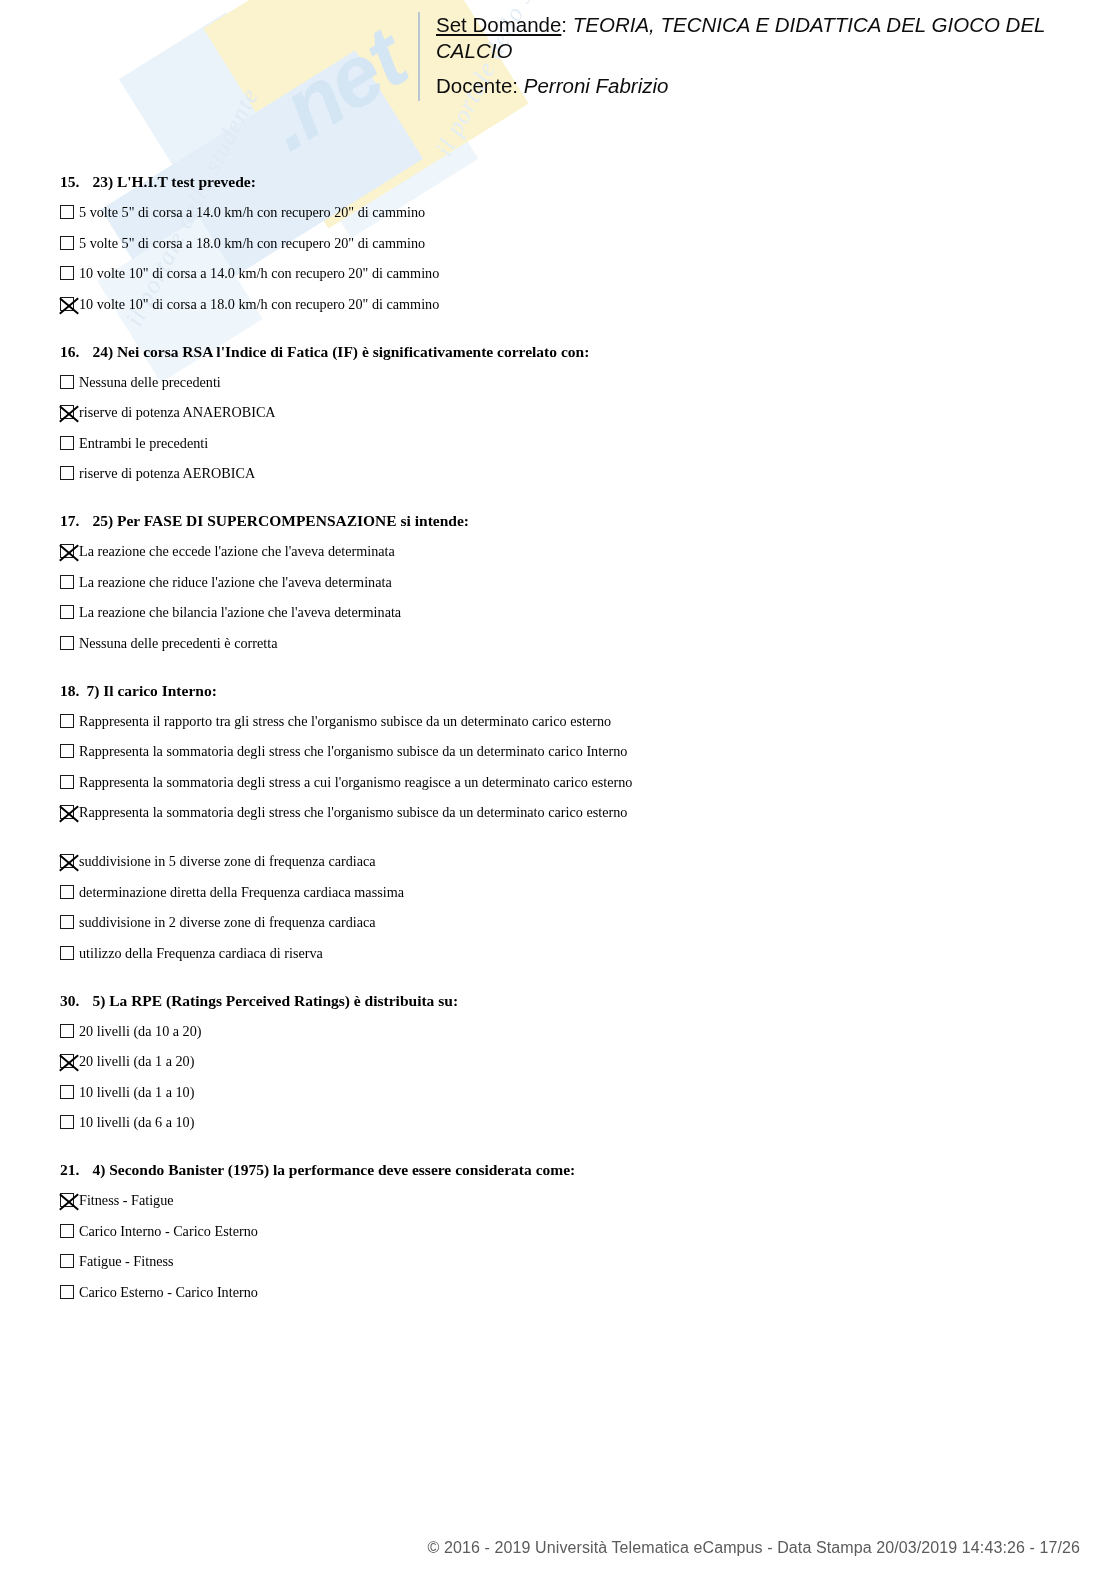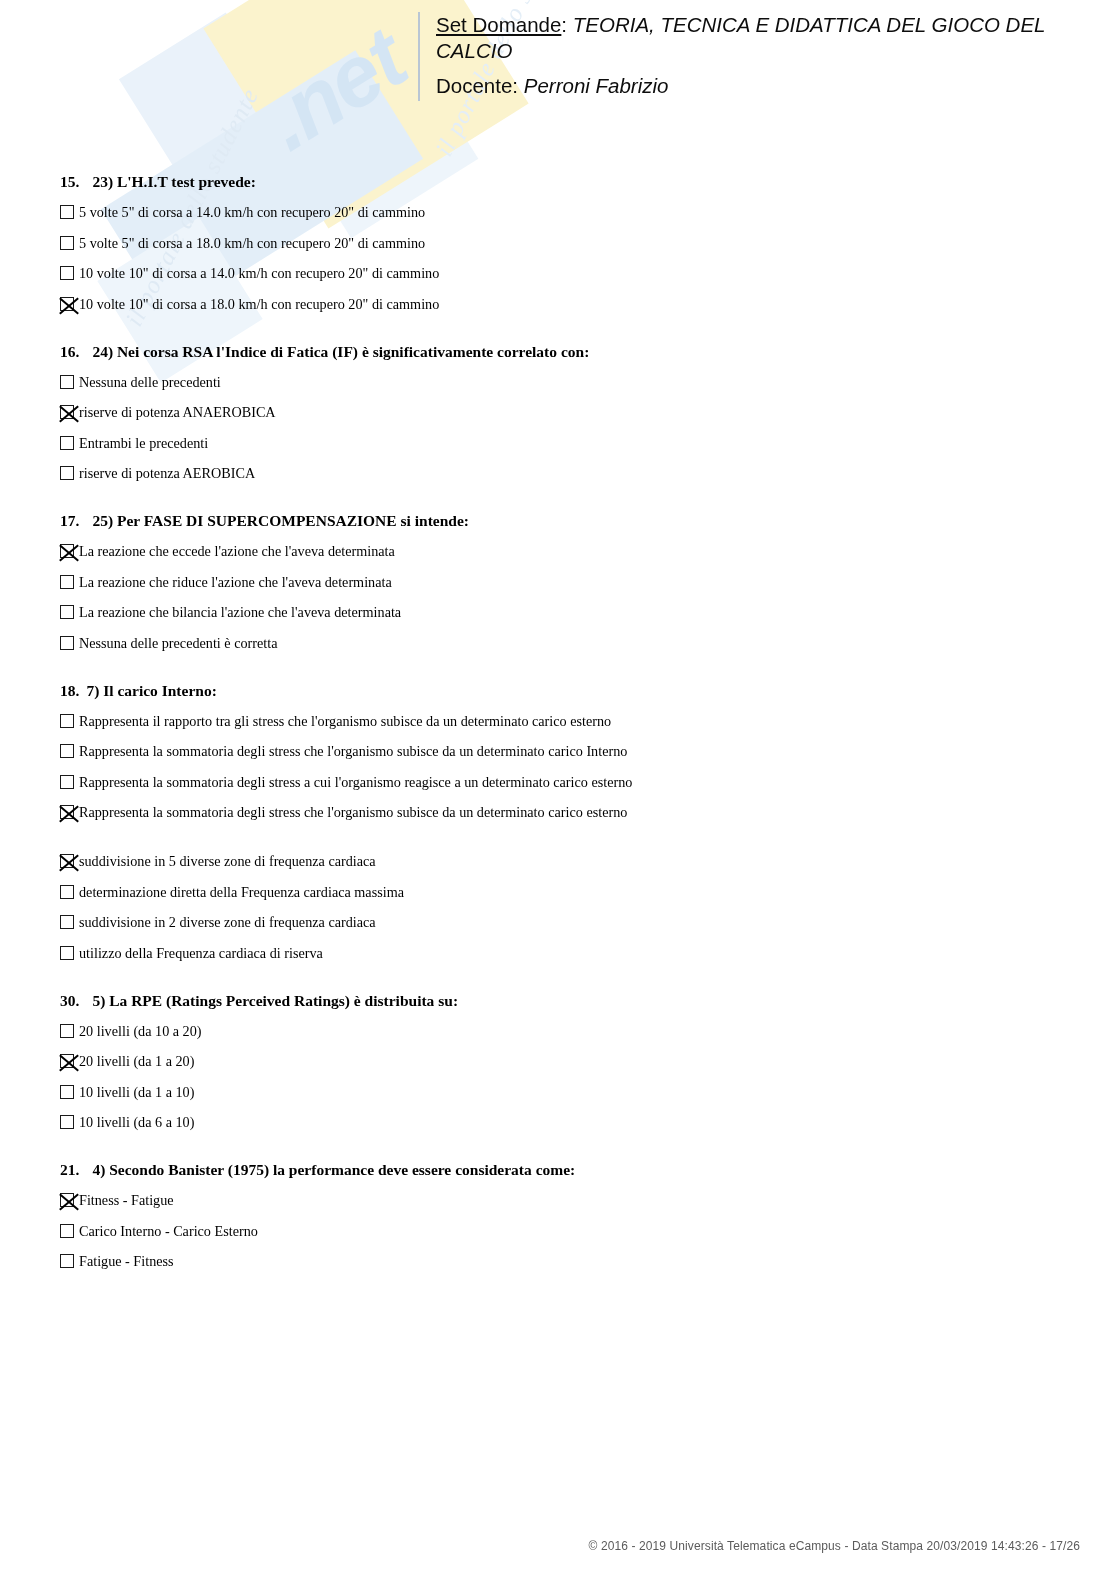--- a/index.html
+++ b/index.html
@@ -180,21 +180,21 @@
   .q-block-gap { height: 13px; }
 
   
   .footer {
     position: absolute;
     left: 0;
     top: 1539px;
     width: 1080px;
     text-align: right;
     font-family: "Liberation Sans", sans-serif;
-    font-size: 12px;
+    font-size: 16px;
     color: #5b5b5b;
     letter-spacing: 0.1px;
   }
 </style>
 </head>
 <body>
 
 <div id="page">
 
   <div class="wm-layer">
@@ -349,20 +349,24 @@
             <span class="a-text">Fitness - Fatigue</span>
           </div>
         <div class="answer">
             <span class="cbx"></span>
             <span class="a-text">Carico Interno - Carico Esterno</span>
           </div>
         <div class="answer">
             <span class="cbx"></span>
             <span class="a-text">Fatigue - Fitness</span>
           </div>
+        <div class="answer">
+            <span class="cbx"></span>
+            <span class="a-text">Carico Esterno - Carico Interno</span>
+          </div>
       </div>
 
     </div>
 
     <div class="footer">© 2016 - 2019 Università Telematica eCampus - Data Stampa 20/03/2019 14:43:26 - 17/26</div>
 
   </div>
 </div>
 
 </body></html>

